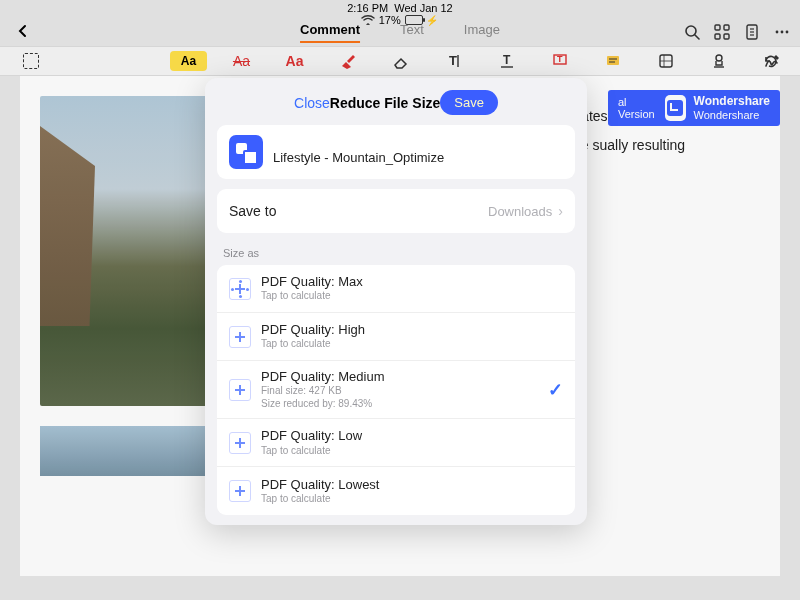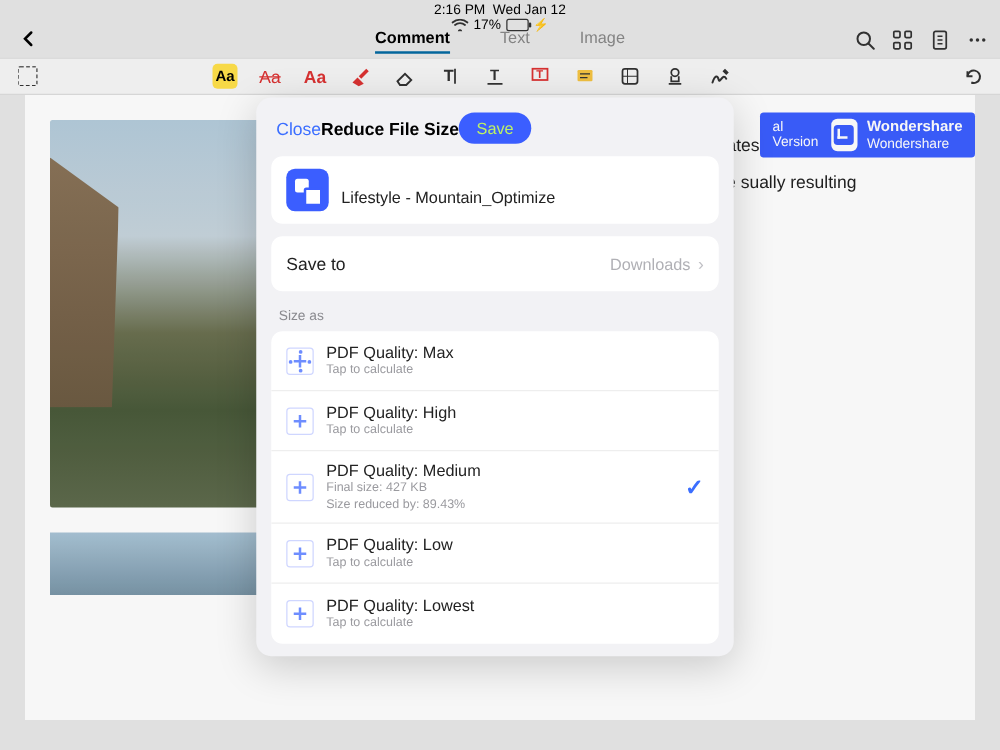--- a/index.html
+++ b/index.html
@@ -12,30 +12,30 @@
   .battery-icon { width:18px; height:10px; border:1px solid #333; border-radius:2px; position:relative; }
   .battery-icon::after { content:""; position:absolute; right:-3px; top:2px; width:2px; height:4px; background:#333; border-radius:1px; }
   .battery-fill { background:#3c3; height:100%; width:61%; border-radius:1px; }
   .bolt { font-size:10px; }
 
   
   .top-tabs { display:flex; align-items:center; height:28px; padding:0 10px; position:relative; }
   .back-arrow { font-size:18px; font-weight:600; padding:0 6px; cursor:pointer; }
   .tabs-center { position:absolute; left:50%; transform:translateX(-50%); display:flex; gap:40px; }
   .tab { font-size:13px; color:#888; padding-bottom:4px; cursor:pointer; }
-  .tab.active { color:#000; font-weight:600; border-bottom:2px solid #0369a1; }
+  .tab.active { color:#000; font-weight:600; border-bottom:2px solid #f97316; }
   .top-right-icons { margin-left:auto; display:flex; gap:14px; font-size:14px; align-items:center; }
   .icon { cursor:pointer; display:inline-flex; align-items:center; justify-content:center; }
 
   
   .toolbar { display:flex; align-items:center; height:30px; padding:0 12px; gap:18px; background:#f6f6f6; border-top:1px solid #ddd; border-bottom:1px solid #ddd; position:relative; }
   .tool-left { display:flex; align-items:center; }
   .tool-center { position:absolute; left:170px; display:flex; gap:16px; align-items:center; }
   .tool-right { margin-left:auto; }
-  .tool-icon { width:20px; height:20px; display:flex; align-items:center; justify-content:center; font-size:14px; cursor:pointer; }
+  .tool-icon { width:37px; height:20px; display:flex; align-items:center; justify-content:center; font-size:14px; cursor:pointer; }
   .aa-yellow { background:#ffe04a; border-radius:4px; padding:1px 2px; font-weight:600; font-size:12px; }
   .aa-strike { text-decoration: line-through; color:#d33; }
   .aa-red { color:#d33; font-weight:600; }
   .highlighter { color:#d33; }
   .undo { font-size:16px; }
   .sel-box { width:16px; height:16px; border:1.5px dashed #333; border-radius:2px; }
 
   
   .doc-bg { position:absolute; top:76px; left:20px; right:20px; height:500px; background:#fff; padding:20px; }
   .doc-layout { display:flex; gap:20px; }
@@ -53,24 +53,24 @@
   .banner-logo { width:26px; height:26px; background:#fff; border-radius:5px; display:flex; align-items:center; justify-content:center; }
   .banner-logo-inner { width:16px; height:16px; background:#3b5eff; border-radius:3px; position:relative; }
   .banner-logo-inner::after { content:""; position:absolute; left:3px; top:3px; width:6px; height:6px; border:2px solid #fff; border-top:none; border-right:none; }
   .banner-text { display:flex; flex-direction:column; line-height:1.1; }
   .banner-text .b1 { font-weight:700; font-size:12px; }
   .banner-text .b2 { font-size:11px; }
 
   
   .modal-backdrop { position:absolute; inset:0; background:rgba(0,0,0,0.03); z-index:10; }
   .modal { position:absolute; left:205px; top:78px; width:382px; background:#f2f2f5; border-radius:12px; box-shadow:0 8px 32px rgba(0,0,0,0.18); z-index:20; overflow:hidden; }
-  .modal-head { display:flex; align-items:center; justify-content:flex-start; padding:12px 16px 10px; }
+  .modal-head { display:flex; align-items:center; justify-content:center; padding:12px 16px 10px; }
   .modal-close { color:#3b6eff; font-size:14px; cursor:pointer; }
   .modal-title { font-weight:600; font-size:14px; }
-  .modal-save { background:#3b5eff; color:#bef264; border:none; padding:5px 14px; border-radius:14px; font-size:13px; cursor:pointer; font-weight:500; }
+  .modal-save { background:#3b5eff; color:#fef9c3; border:none; padding:5px 14px; border-radius:14px; font-size:13px; cursor:pointer; font-weight:500; }
 
   .section-label { font-size:11px; color:#8a8a8f; padding:4px 18px 6px; }
   .card { background:#fff; border-radius:9px; margin:0 12px 10px; overflow:hidden; }
   .name-row { display:flex; align-items:center; gap:10px; padding:10px 12px; }
   .file-icon { width:34px; height:34px; background:#3b5eff; border-radius:7px; position:relative; }
   .file-icon::before { content:""; position:absolute; left:7px; top:8px; width:11px; height:11px; background:#fff; border-radius:2px; }
   .file-icon::after { content:""; position:absolute; left:14px; top:15px; width:11px; height:11px; background:#fff; border-radius:2px; border:2px solid #3b5eff; }
   .name-input { border:none; outline:none; font-size:13px; flex:1; color:#222; background:transparent;margin-top:10px; }
 
   .saveto-row { display:flex; align-items:center; justify-content:space-between; padding:14px 12px; cursor:pointer; }

